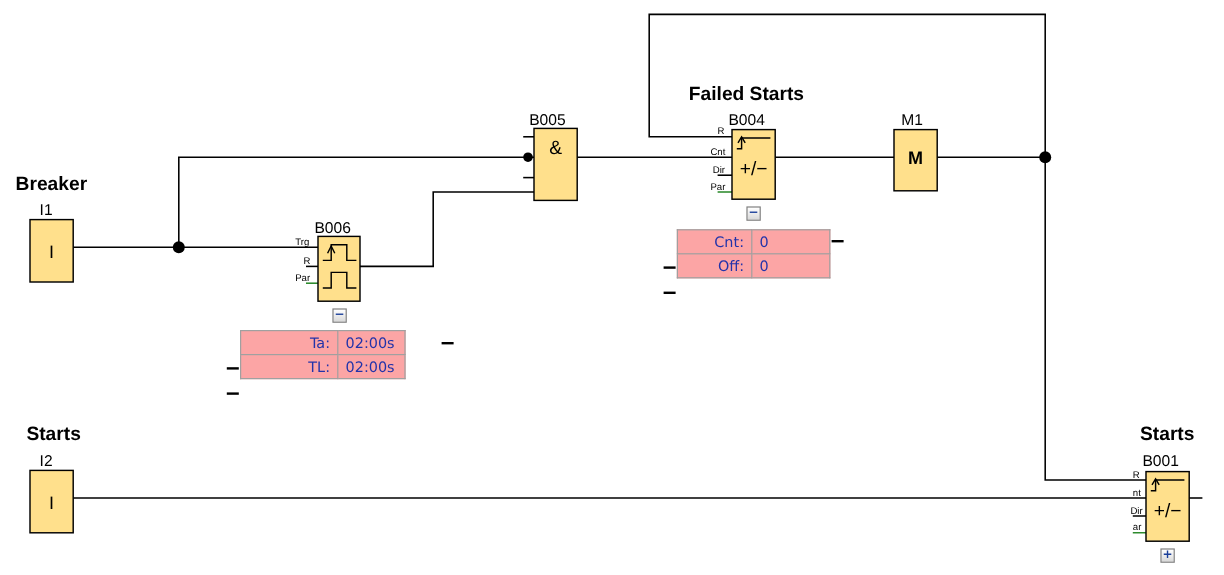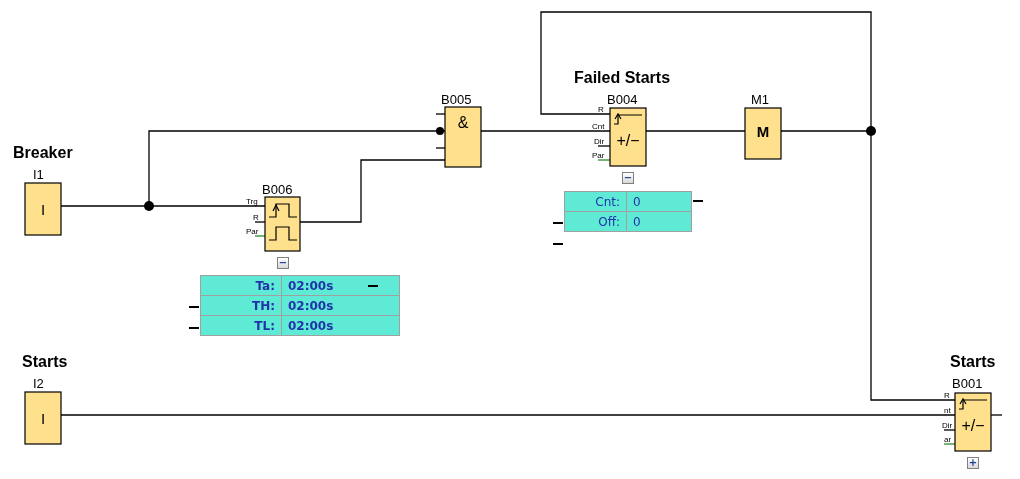--- a/index.html
+++ b/index.html
@@ -4,21 +4,21 @@
 <style>
   html, body { margin:0; padding:0; background:#ffffff; }
   body { width:1020px; height:479px; position:relative; overflow:hidden; font-family:"Liberation Sans", sans-serif; }
   svg#canvas { position:absolute; left:0; top:0; }
   .wire { stroke:#000; stroke-width:1.3; fill:none; }
   .block { fill:#FFE08C; stroke:#000; stroke-width:1.2; }
   .title { font-family:"Liberation Sans", sans-serif; font-size:16px; font-weight:bold; fill:#000; }
   .blockid { font-family:"Liberation Sans", sans-serif; font-size:13px; fill:#000; }
   .pin { font-family:"Liberation Sans", sans-serif; font-size:8px; fill:#000; }
   .glyph { font-family:"Liberation Sans", sans-serif; fill:#000; }
-  .partable { position:absolute; border-collapse:collapse; background:#5eead4; font-family:"DejaVu Sans", sans-serif; font-size:12px; color:#2233aa; }
+  .partable { position:absolute; border-collapse:collapse; background:#fca5a5; font-family:"DejaVu Sans", sans-serif; font-size:12px; color:#2233aa; }
   .partable td { border:1px solid #a0a0a0; height:19px; padding:0 6px; }
   .partable td.k { text-align:right; }
   .partable td.v { text-align:left; }
   .toggle { position:absolute; width:10px; height:10px; border:1px solid #808080; background:linear-gradient(#ffffff,#d8d8d8); font-size:10px; line-height:10px; text-align:center; color:#1b3f9a; font-weight:bold; font-family:"DejaVu Sans", sans-serif; }
   .stub { position:absolute; height:2px; width:10px; background:#000; }
 </style>
 </head>
 <body>
 
 <svg id="canvas" width="1020" height="479">
@@ -129,28 +129,24 @@
       <path d="M960 404 L963 399 L966 404"></path>
     </g>
     <text class="glyph" x="973" y="431" font-size="16" text-anchor="middle">+/−</text>
   </g>
 </svg>
 
 <div class="toggle" style="left:277px;top:257px;">−</div>
 <div class="toggle" style="left:622px;top:172px;">−</div>
 <div class="toggle" style="left:967px;top:457px;">+</div>
 
-<table class="partable" style="left:200px;top:275px;width:200px;font-weight:bold;">
+<table class="partable" style="left:200px;top:275px;width:138px;">
   <tbody>
       <tr>
     <td class="k" style="width:68px">Ta:</td>
-    <td class="v">02:00s</td>
-  </tr>
-  <tr>
-    <td class="k">TH:</td>
     <td class="v">02:00s</td>
   </tr>
   <tr>
     <td class="k">TL:</td>
     <td class="v">02:00s</td>
   </tr>
 </tbody>
   </table>
 <div class="stub" style="left:368px;top:285px;"></div>
 <div class="stub" style="left:189px;top:306px;"></div>

